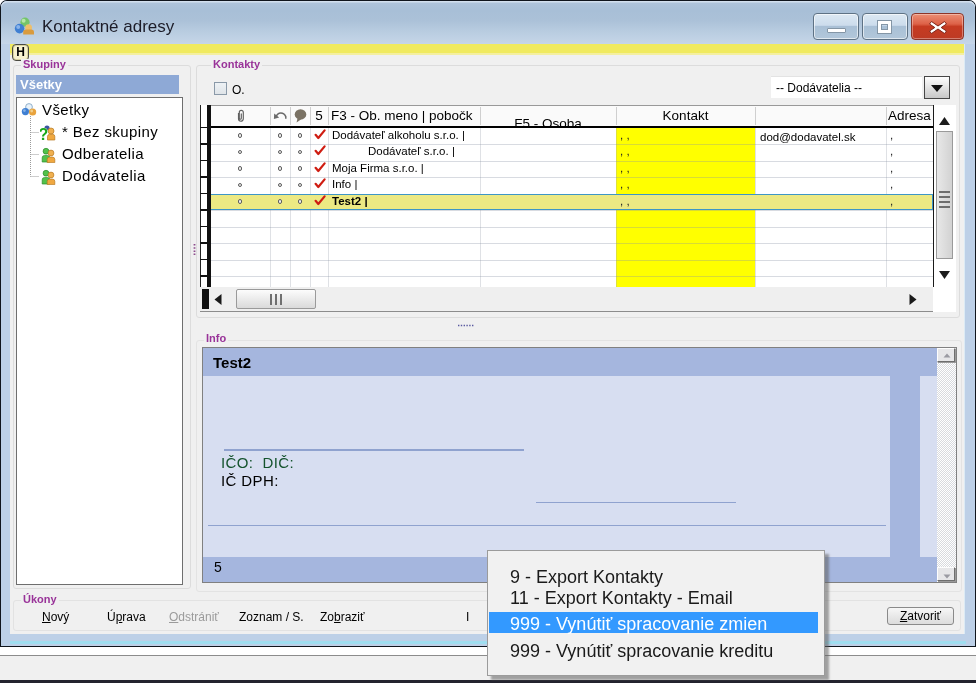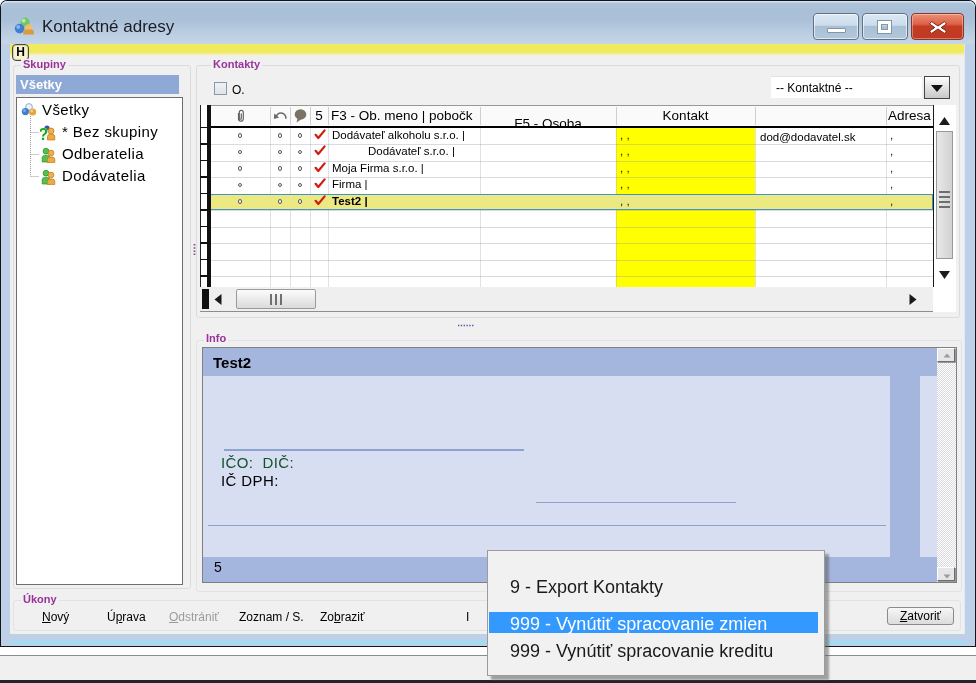--- a/index.html
+++ b/index.html
@@ -95,21 +95,21 @@
     <div class="abs" style="left:45px;top:69px;font-size:15px;letter-spacing:0.4px;color:#000;">Dodávatelia</div>
   </div>
 
   <div class="abs" style="left:196px;top:65px;width:764px;height:253px;border:1px solid #dcdcdc;border-radius:3px;box-sizing:border-box;"></div>
   <div class="lbl" style="left:211px;top:59px;">Kontakty</div>
 
   <div class="abs" style="left:214px;top:82px;width:13px;height:13px;background:linear-gradient(#eef2f5,#dfe4e8);border:1px solid #8a99a8;box-sizing:border-box;"></div>
   <div class="abs" style="left:232px;top:83px;font-size:12px;color:#000;">O.</div>
 
   <div class="abs" style="left:771px;top:76px;width:151px;height:22px;background:#fff;border-top:1px solid #e3e3e3;box-sizing:border-box;"></div>
-  <div class="abs" style="left:776px;top:81px;font-size:12px;color:#000;">-- Kontaktné --</div>
+  <div class="abs" style="left:776px;top:81px;font-size:12px;color:#000;">-- Dodávatelia --</div>
   <div class="abs" id="combo-arrow" style="left:924px;top:76px;width:26px;height:23px;background:linear-gradient(#fdfdfd,#c8c8c8);border:1px solid #464646;box-sizing:border-box;">
     <svg class="abs" style="left:5px;top:7px;" width="14" height="9" viewBox="0 0 14 9">
         <path d="M1 1 L13 1 L7 8 Z" fill="#111"></path>
       </svg>
     </div>
 
   <div class="abs" id="grid" style="left:200px;top:105px;width:756px;height:208px;">
   <div class="abs" style="left:0;top:0;width:733px;height:21px;background:#fafafa;border-top:1px solid #999;box-sizing:border-box;"></div>
   <div class="abs" style="left:0;top:22.5px;width:733px;height:159.5px;background:#fff;"></div>
   <div class="abs" style="left:416px;top:22.5px;width:139px;height:159.5px;background:#ffff00;"></div>
@@ -194,21 +194,21 @@
       </svg>
   <div class="abs" style="left:132px;top:56.5px;font-size:11.5px;color:#000;white-space:nowrap;">Moja Firma s.r.o. |</div>
   <div class="abs" style="left:420px;top:56.5px;font-size:11.5px;color:#222;">, ,</div>
   <div class="abs" style="left:690px;top:56.5px;font-size:11.5px;color:#222;">,</div>
   <div class="abs" style="left:37.5px;top:77.75px;width:4.4px;height:4.4px;border-radius:50%;border:1.1px solid #5e5e5e;background:#efefef;box-sizing:border-box;"></div>
   <div class="abs" style="left:77.5px;top:77.75px;width:4.4px;height:4.4px;border-radius:50%;border:1.1px solid #5e5e5e;background:#efefef;box-sizing:border-box;"></div>
   <div class="abs" style="left:97.5px;top:77.75px;width:4.4px;height:4.4px;border-radius:50%;border:1.1px solid #5e5e5e;background:#efefef;box-sizing:border-box;"></div>
   <svg class="abs" style="left:114px;top:73.25px;" width="12" height="11" viewBox="0 0 12 11">
         <path d="M1.6 5.8 L4.3 9 L10.6 1.4" fill="none" stroke="#cf1d12" stroke-width="2.2" stroke-linecap="round" stroke-linejoin="round"></path>
       </svg>
-  <div class="abs" style="left:132px;top:73.0px;font-size:11.5px;color:#000;white-space:nowrap;">Firma |</div>
+  <div class="abs" style="left:132px;top:73.0px;font-size:11.5px;color:#000;white-space:nowrap;">Info |</div>
   <div class="abs" style="left:420px;top:73.0px;font-size:11.5px;color:#222;">, ,</div>
   <div class="abs" style="left:690px;top:73.0px;font-size:11.5px;color:#222;">,</div>
   <div class="abs" style="left:37.5px;top:94.25px;width:4.4px;height:4.4px;border-radius:50%;border:1.1px solid #5e5e5e;background:#efefef;box-sizing:border-box;"></div>
   <div class="abs" style="left:77.5px;top:94.25px;width:4.4px;height:4.4px;border-radius:50%;border:1.1px solid #5e5e5e;background:#efefef;box-sizing:border-box;"></div>
   <div class="abs" style="left:97.5px;top:94.25px;width:4.4px;height:4.4px;border-radius:50%;border:1.1px solid #5e5e5e;background:#efefef;box-sizing:border-box;"></div>
   <svg class="abs" style="left:114px;top:89.75px;" width="12" height="11" viewBox="0 0 12 11">
         <path d="M1.6 5.8 L4.3 9 L10.6 1.4" fill="none" stroke="#cf1d12" stroke-width="2.2" stroke-linecap="round" stroke-linejoin="round"></path>
       </svg>
   <div class="abs" style="left:132px;top:89.5px;font-size:11.5px;color:#000;white-space:nowrap;font-weight:bold;">Test2 |</div>
   <div class="abs" style="left:420px;top:89.5px;font-size:11.5px;color:#222;">, ,</div>
@@ -279,19 +279,20 @@
     <div class="abs" style="left:107px;top:2px;">Ú<span style="text-decoration:underline">p</span>rava</div>
     <div class="abs" style="left:169px;top:2px;color:#9b9b9b;"><span style="text-decoration:underline">O</span>dstrániť</div>
     <div class="abs" style="left:239px;top:2px;">Zoznam / S.</div>
     <div class="abs" style="left:320px;top:2px;">Zo<span style="text-decoration:underline">b</span>raziť</div>
     <div class="abs" style="left:466px;top:2px;">I</div>
   </div>
 
   <div class="abs" style="left:887px;top:607px;width:67px;height:18px;background:linear-gradient(#f7f7f7,#eaeaea 45%,#dcdcdc);border:1px solid #8a8a8a;border-radius:3px;box-sizing:border-box;text-align:center;font-size:12px;line-height:16px;color:#000;"><span style="text-decoration:underline">Z</span>atvoriť</div>
 
   <div class="abs" id="menu" style="left:487px;top:550px;width:338px;height:126px;background:#f1f1f1;border:1px solid #9b9b9b;box-sizing:border-box;box-shadow:4px 4px 2px rgba(95,95,95,0.55);font-size:18px;color:#1a1a1a;">
-  <div class="abs" style="left:22px;top:26px;white-space:nowrap;">9 - Export Kontakty</div>
+  <div class="abs" style="left:22px;top:16px;white-space:nowrap;">9 - Export Kontakty</div>
+  <div class="abs" style="left:22px;top:36.5px;white-space:nowrap;">11 - Export Kontakty - Email</div>
   <div class="abs" style="left:1px;top:60.5px;width:329px;height:21.5px;background:#3399ff;"></div>
   <div class="abs" style="left:22px;top:62.5px;white-space:nowrap;color:#fff;">999 - Vynútiť spracovanie zmien</div>
   <div class="abs" style="left:22px;top:90px;white-space:nowrap;">999 - Vynútiť spracovanie kreditu</div>
   </div>
 
 </div>
 
 </body></html>

